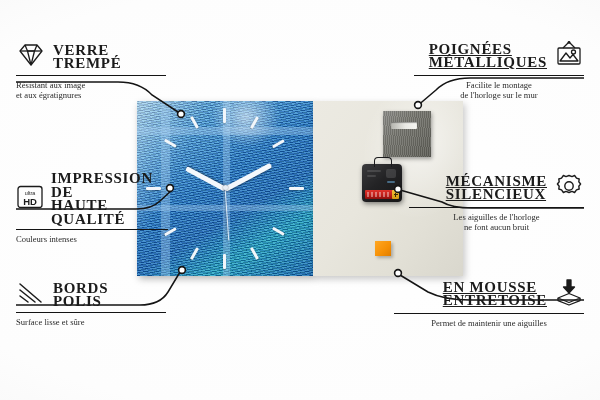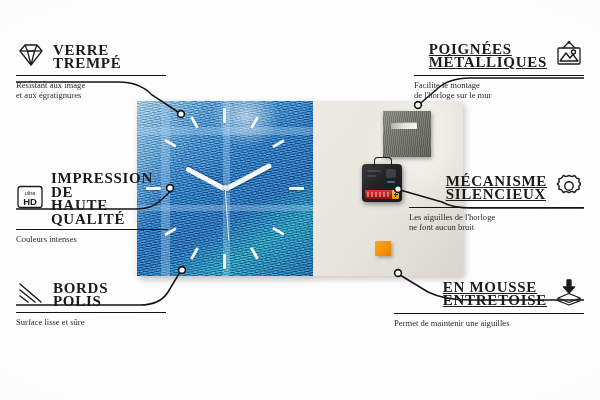--- a/index.html
+++ b/index.html
@@ -108,21 +108,21 @@
     font-size:15px;font-weight:bold;color:#1b1b1b;
     letter-spacing:.7px;line-height:13.5px;text-transform:uppercase;
   }
   .callout.left .ctitle{text-align:left;}
   .callout.right .ctitle{text-decoration:underline;}
   .rule{height:1.3px;background:#141414;margin:3px 0 3.5px 0;}
   .csub{
     font-family:"Liberation Serif", serif;
     font-size:8.6px;color:#2b2b2b;line-height:10.6px;
   }
-  .callout.right .csub{text-align:left;}
+  .callout.right .csub{text-align:center;}
   .icon{flex:0 0 auto;display:block;}
   
   #lines{position:absolute;left:0;top:0;width:600px;height:400px;pointer-events:none;}
 </style>
 </head>
 <body>
 
 <div id="stage">
 
   <div class="product">

